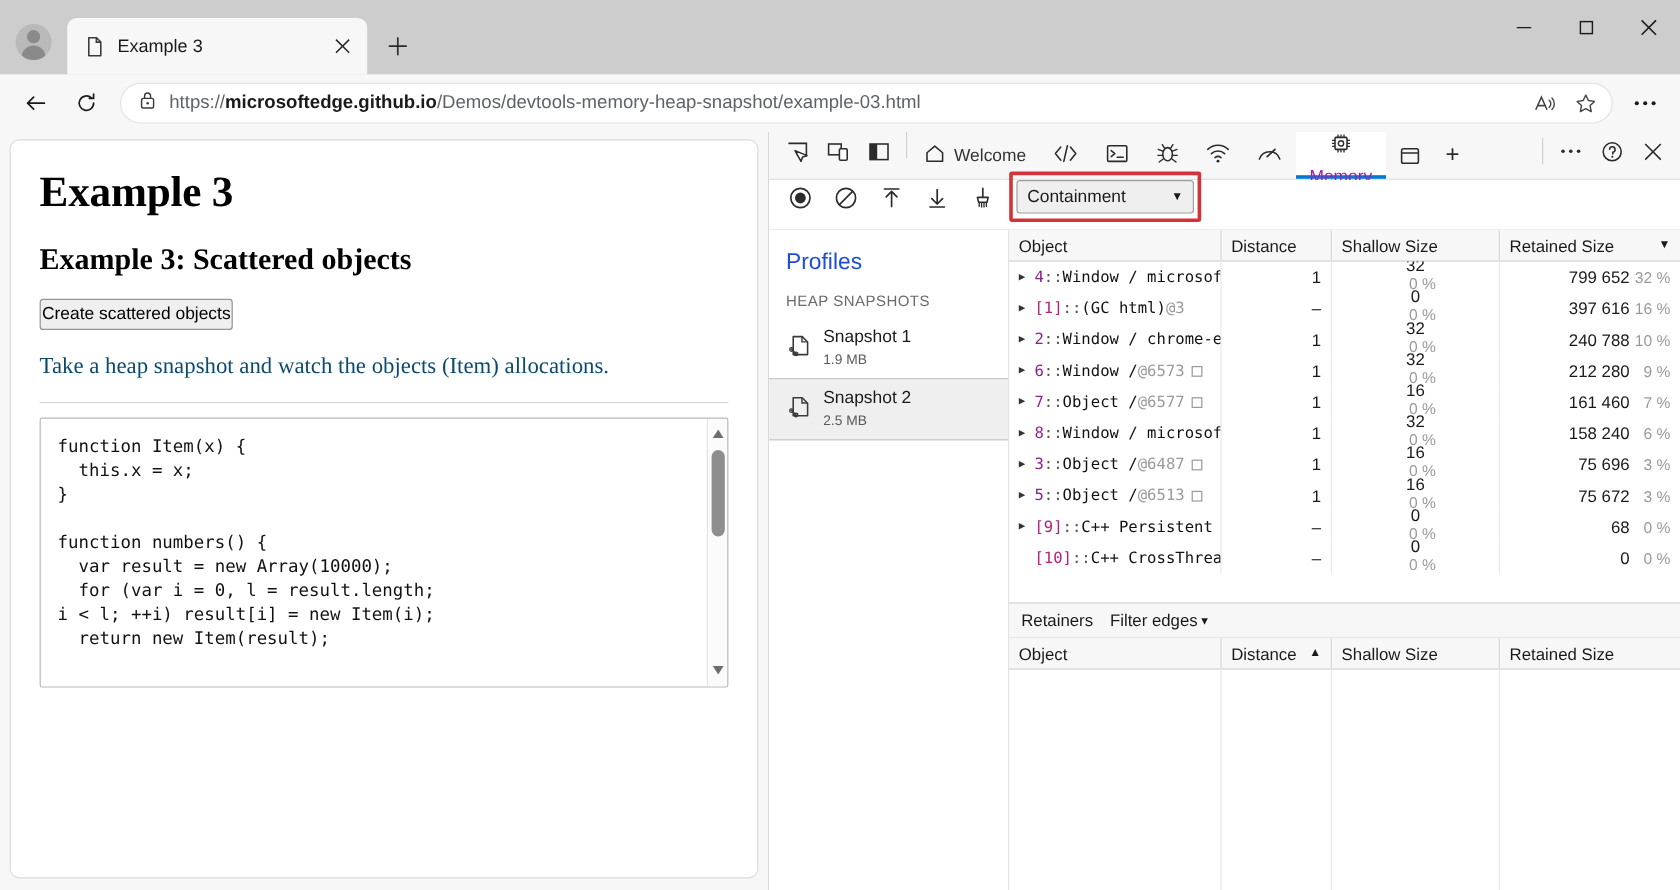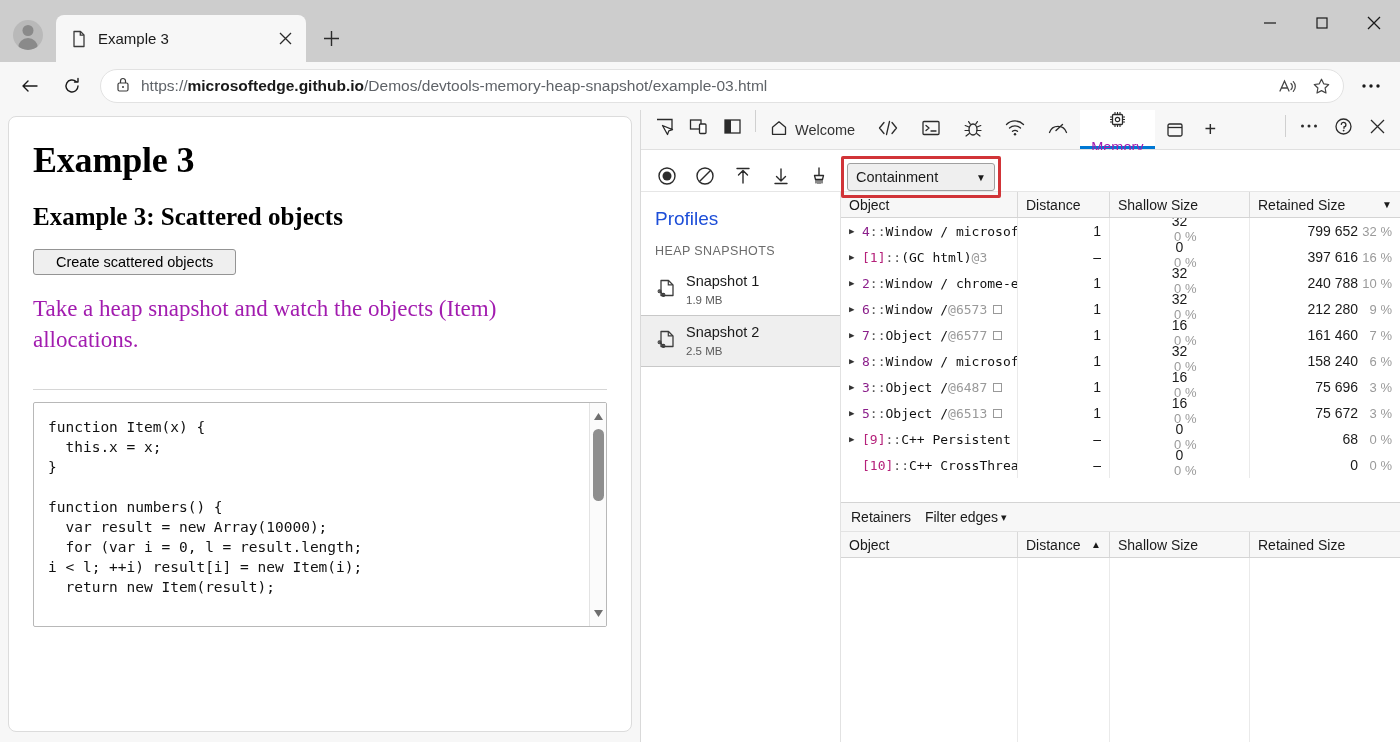--- a/index.html
+++ b/index.html
@@ -66,23 +66,23 @@
   .page-surface {
     width: 100%; height: 100%; background:#fff; border:1px solid #dcdcdc;
     border-radius:8px; padding: 22px 24px; overflow:hidden;
     font-family:"Liberation Serif", serif;
   }
   .page-h1 { font-size:36px; font-weight:bold; color:#000; margin-bottom: 22px; letter-spacing:-0.2px;}
   .page-h2 { font-size:25px; font-weight:bold; color:#000; margin-bottom: 18px;}
   .page-btn {
     font-family:"Liberation Sans", sans-serif; font-size:14.5px; color:#000;
     background:#efefef; border:1px solid #949494; border-radius:3px;
-    padding: 4px 22px; margin-bottom: 18px;
-  }
-  .page-p { font-size:23px; color:#a21caf; line-height:1.35; margin-bottom:34px; }
+    padding: 4px 1px; margin-bottom: 18px;
+  }
+  .page-p { font-size:19px; color:#0c4a6e; line-height:1.35; margin-bottom:16px; }
   .page-hr { border:0; border-top:1px solid #d6d6d6; margin: 4px 0 12px 0; }
   .code-box {
     border:1px solid #b8b8b8; background:#fff; border-radius:2px;
     height: 225px; position:relative; overflow:hidden;
   }
   .code-text {
     font-family:"DejaVu Sans Mono", monospace; font-size:14.5px; line-height:20px;
     color:#111; white-space:pre; padding: 14px 0 0 14px;
   }
   .code-scroll {
@@ -99,21 +99,21 @@
   .dt-tabbar { height:40px; display:flex; align-items:flex-start; background:#f7f7f7;
                border-bottom:1px solid #e0e0e0; padding-left:6px; }
   .dt-ibtn { width:34px; height:32px; display:flex; align-items:center; justify-content:center; border-radius:4px; }
   .dt-sep { width:1px; height:22px; background:#d0d0d0; margin: 0 6px; }
   .dt-tab { height:39px; display:flex; align-items:center; gap:7px; padding: 0 11px;
             font-size:14.5px; color:#333; }
   .dt-tab.welcome { padding-left: 8px; }
   .dt-tab.active { background:#fff; border-bottom:3px solid #0078d4; color:#a21caf;flex-direction:column; }
   .dt-tabbar-right { margin-left:auto; display:flex; align-items:center; padding-right:6px; }
 
-  .mem-toolbar { height:42px; display:flex; align-items:flex-end; gap:6px; padding: 0 10px;
+  .mem-toolbar { height:42px; display:flex; align-items:flex-start; gap:6px; padding: 0 10px;
                  border-bottom:1px solid #e6e6e6; background:#fff; }
   .mem-ibtn { width:32px; height:30px; display:flex; align-items:center; justify-content:center; }
   .select-wrap { position:relative; margin-left:6px; }
   .select-highlight { position:absolute; inset:-7px -6px; border:3px solid #d13438; border-radius:2px; pointer-events:none; }
   .mem-select {
     width:148px; height:28px; background:#efefef; border:1px solid #a0a0a0; border-radius:3px;
     display:flex; align-items:center; padding: 0 8px; font-size:14.5px; color:#1a1a1a;
   }
   .mem-select .caret { margin-left:auto; font-size:10px; }
 

